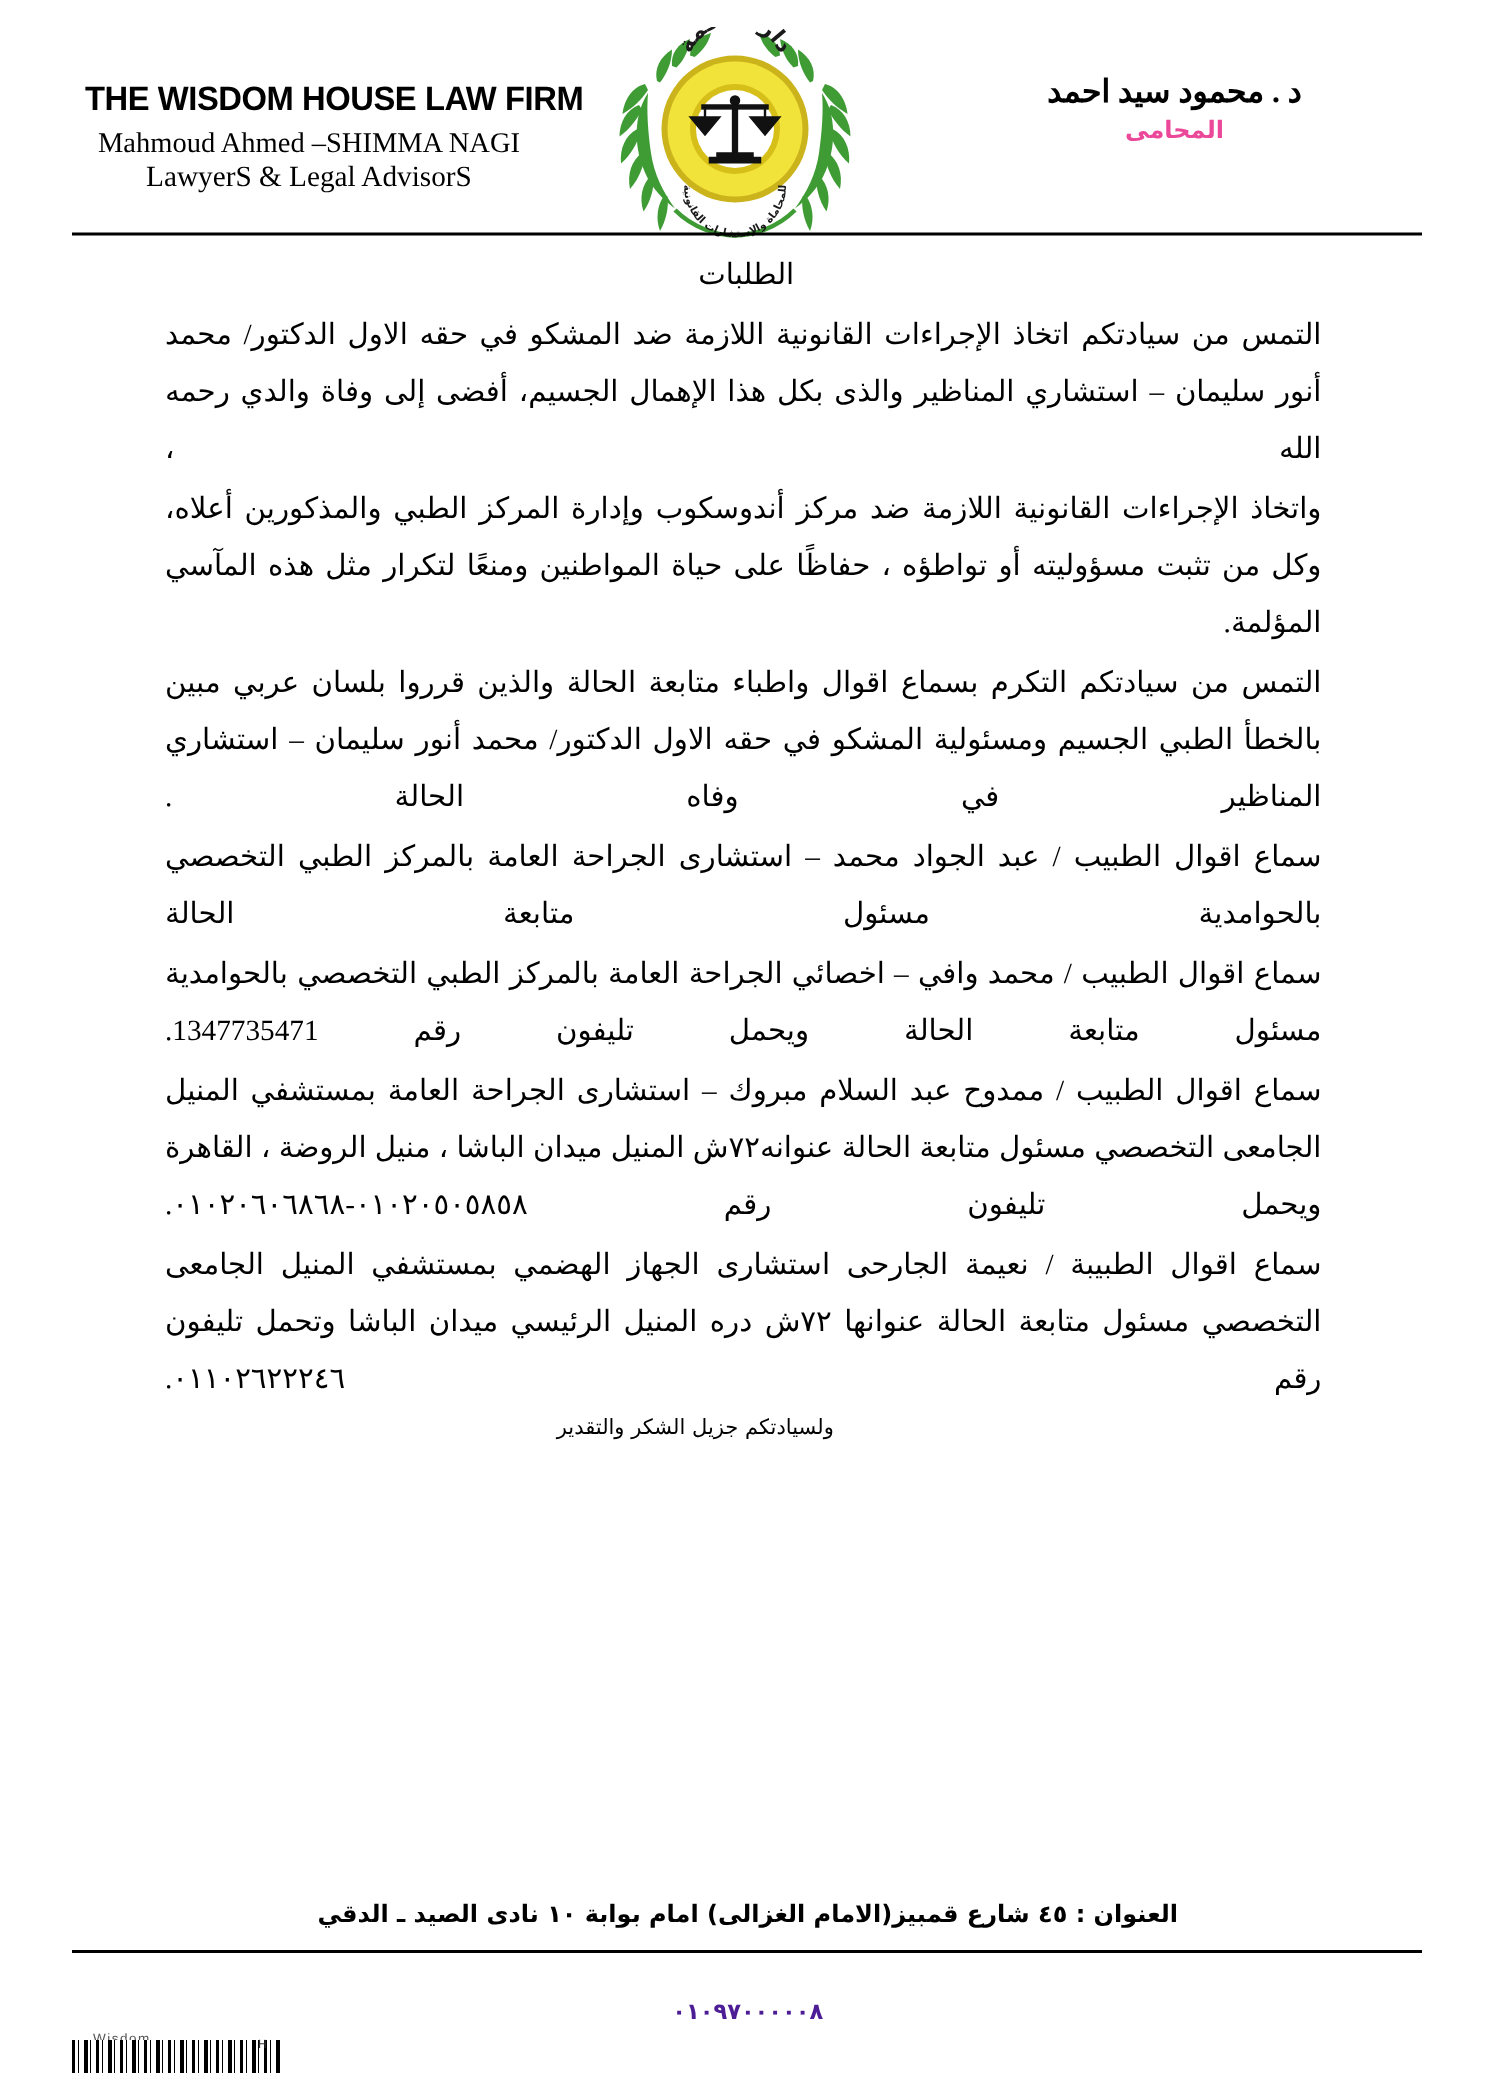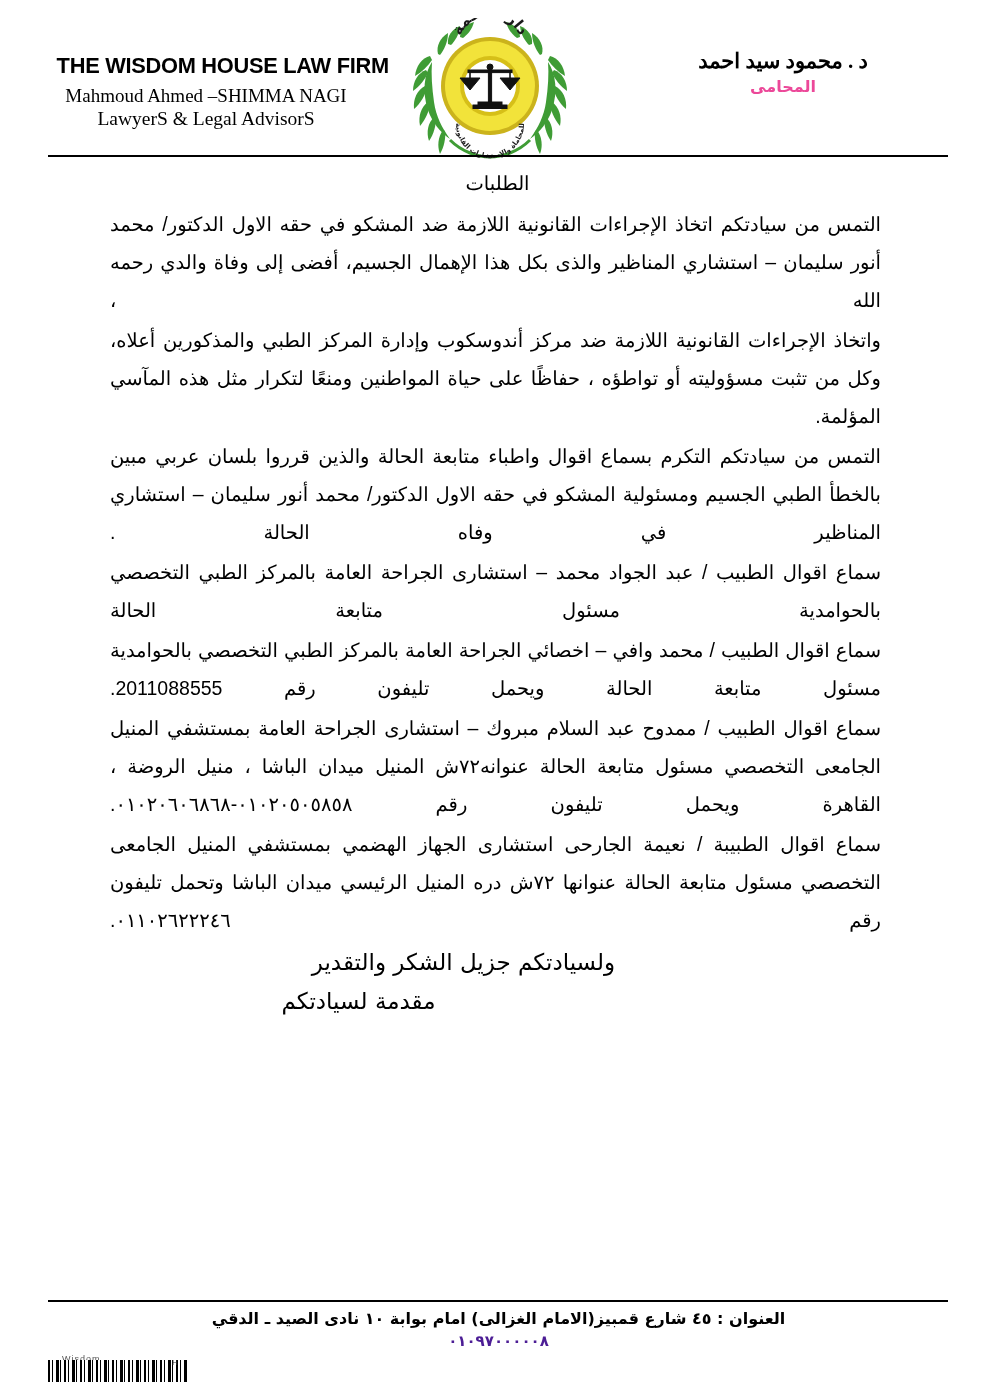--- a/index.html
+++ b/index.html
@@ -122,21 +122,21 @@
 
   
   .body-area {
     position: absolute;
     top: 168px;
     right: 112px;
     width: 775px;
     direction: rtl;
     text-align: justify;
     text-align-last: justify;
-    font-family: Liberation Sans, sans-serif;
+    font-family: Liberation Serif, serif;
     color: #000;
   }
   .doc-title {
     text-align: center;
     text-align-last: center;
     font-size: 19.5px;
     font-weight: normal;
     line-height: 1.6;
     margin-bottom: 6px;
     letter-spacing: 0px;
@@ -144,21 +144,21 @@
   .para {
     font-size: 19.5px;
     line-height: 1.95;
     margin: 0 4px 2px 0;
     word-spacing: 0.5px;
   }
 
   .closing {
     direction: rtl;
     font-family: "DejaVu Sans", sans-serif;
-    font-size: 23px;
+    font-size: 14px;
     line-height: 2.1;
     color: #000;
   }
   .closing-1 {
     position: absolute;
     top: 938px;
     left: 0;
     width: 997px;
     text-align: center;
     padding-right: 70px;
@@ -178,21 +178,21 @@
   .rule-bottom {
     position: absolute;
     top: 1300px;
     left: 48px;
     width: 900px;
     height: 2px;
     background: #000;
   }
   .footer-addr {
     position: absolute;
-    top: 1309px;
+    top: 1266px;
     left: 0;
     width: 997px;
     text-align: center;
     direction: rtl;
     font-family: "DejaVu Sans", sans-serif;
     font-weight: bold;
     font-size: 16px;
     color: #000;
     white-space: nowrap;
   }
@@ -329,27 +329,26 @@
 
   <div class="rule-top"></div>
 
   <div class="body-area">
     <div class="doc-title">الطلبات</div>
 
     <p class="para">التمس من سيادتكم اتخاذ الإجراءات القانونية اللازمة ضد المشكو في حقه الاول الدكتور/ محمد أنور سليمان – استشاري المناظير والذى بكل هذا الإهمال الجسيم، أفضى إلى وفاة والدي رحمه الله ،</p>
     <p class="para">واتخاذ الإجراءات القانونية اللازمة ضد مركز أندوسكوب وإدارة المركز الطبي والمذكورين أعلاه، وكل من تثبت مسؤوليته أو تواطؤه ، حفاظًا على حياة المواطنين ومنعًا لتكرار مثل هذه المآسي المؤلمة.</p>
     <p class="para">التمس من سيادتكم التكرم بسماع اقوال واطباء متابعة الحالة والذين قرروا بلسان عربي مبين بالخطأ الطبي الجسيم ومسئولية المشكو في حقه الاول الدكتور/ محمد أنور سليمان – استشاري المناظير في وفاه الحالة .</p>
     <p class="para">سماع اقوال الطبيب / عبد الجواد محمد – استشارى الجراحة العامة بالمركز الطبي التخصصي بالحوامدية مسئول متابعة الحالة</p>
-    <p class="para">سماع اقوال الطبيب / محمد وافي – اخصائي الجراحة العامة بالمركز الطبي التخصصي بالحوامدية  مسئول متابعة الحالة ويحمل تليفون رقم 2011088555.</p>
+    <p class="para">سماع اقوال الطبيب / محمد وافي – اخصائي الجراحة العامة بالمركز الطبي التخصصي بالحوامدية  مسئول متابعة الحالة ويحمل تليفون رقم 1347735471.</p>
     <p class="para">سماع اقوال الطبيب / ممدوح عبد السلام مبروك – استشارى الجراحة العامة بمستشفي المنيل الجامعى التخصصي مسئول متابعة الحالة عنوانه٧٢ش المنيل ميدان الباشا ، منيل الروضة ، القاهرة ويحمل تليفون رقم ٠١٠٢٠٥٠٥٨٥٨-٠١٠٢٠٦٠٦٨٦٨.</p>
     <p class="para">سماع اقوال الطبيبة / نعيمة الجارحى استشارى الجهاز الهضمي بمستشفي المنيل الجامعى التخصصي مسئول متابعة الحالة عنوانها ٧٢ش دره المنيل الرئيسي ميدان الباشا  وتحمل تليفون رقم ٠١١٠٢٦٢٢٢٤٦.</p>
   </div>
 
   <div class="closing closing-1">ولسيادتكم جزيل الشكر والتقدير</div>
-  <div class="closing closing-2">مقدمة لسيادتكم</div>
 
   <div class="rule-bottom"></div>
   <div class="footer-addr">العنوان : ٤٥ شارع قمبيز(الامام الغزالى) امام بوابة ١٠ نادى الصيد ـ الدقي</div>
   <div class="footer-phone">٠١٠٩٧٠٠٠٠٠٨</div>
 
   <div class="barcode">
     <div class="barcode-label">Wisdom</div>
     <div class="barcode-bars"></div>
     <div class="barcode-mark">H</div>
   </div>

